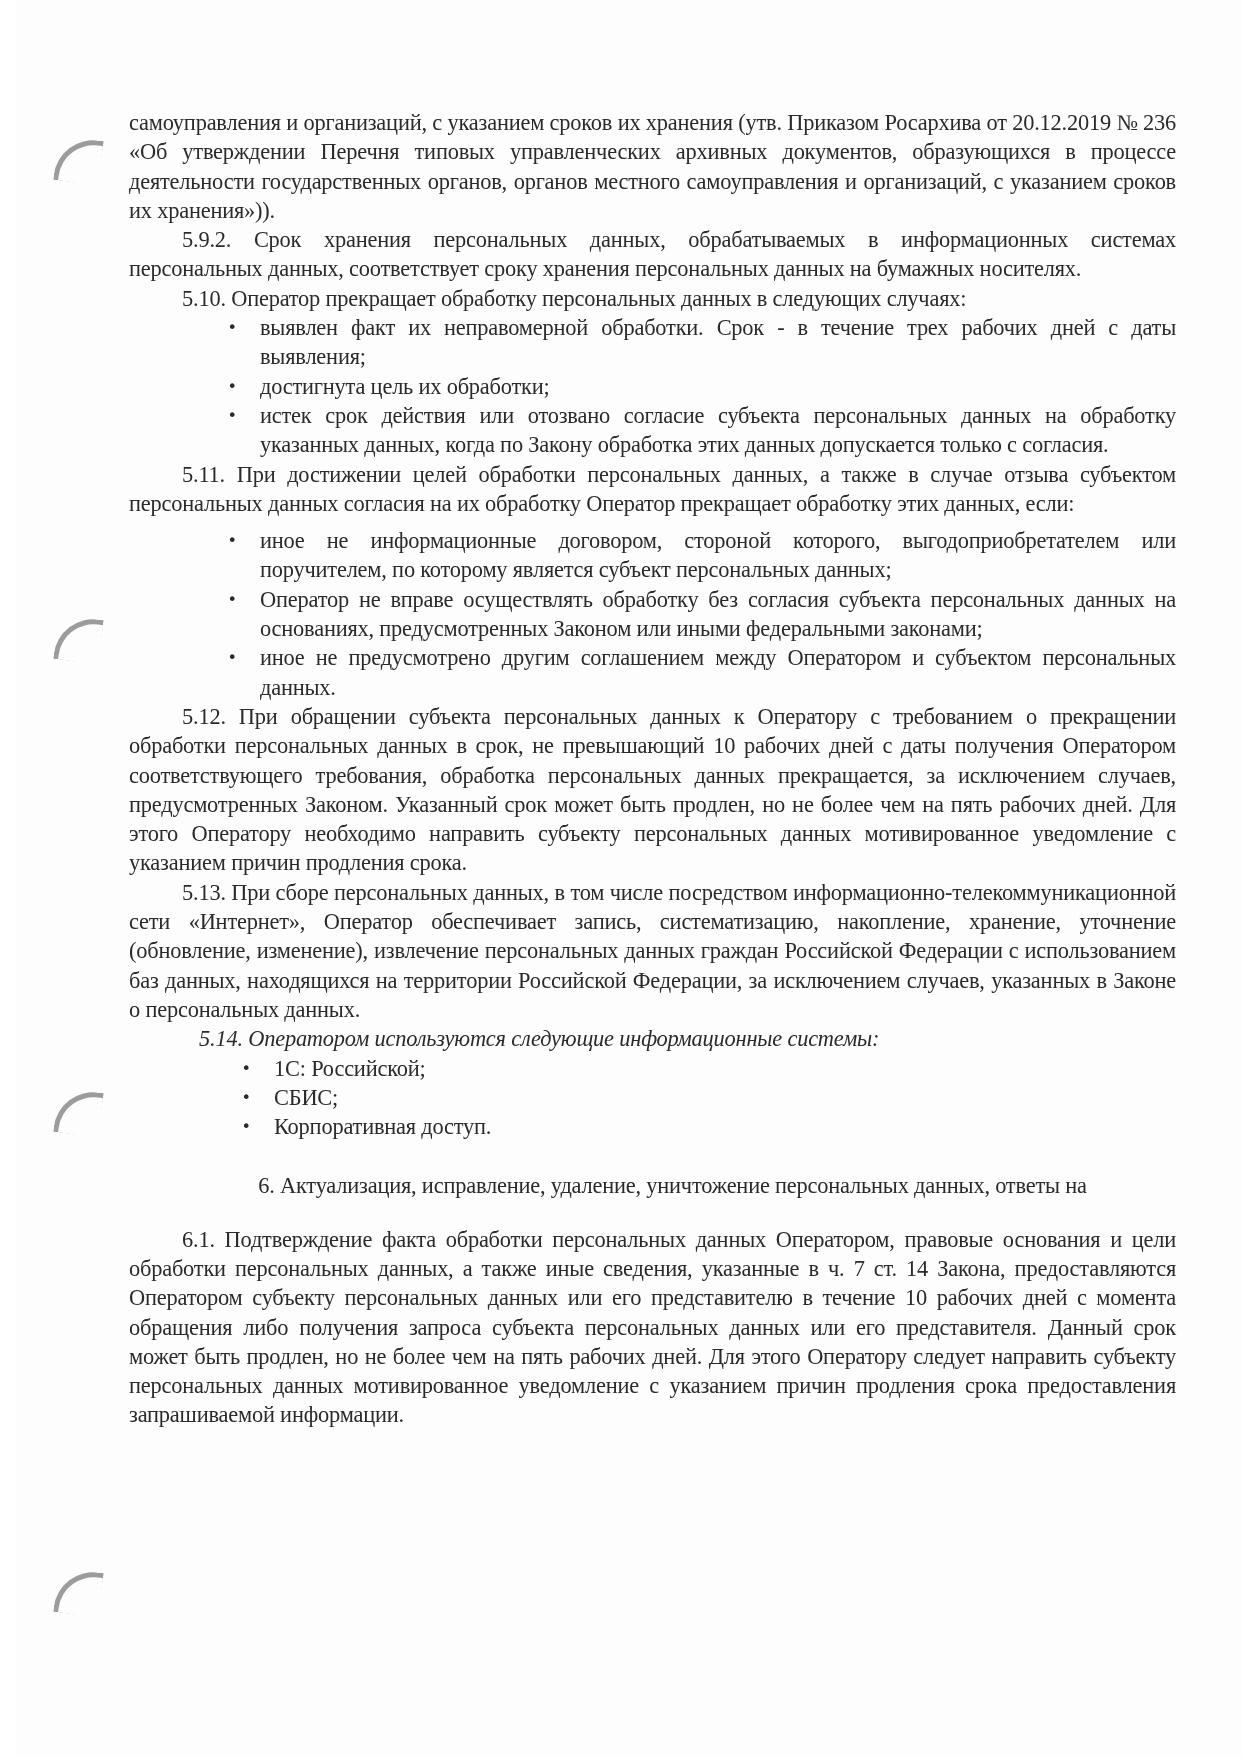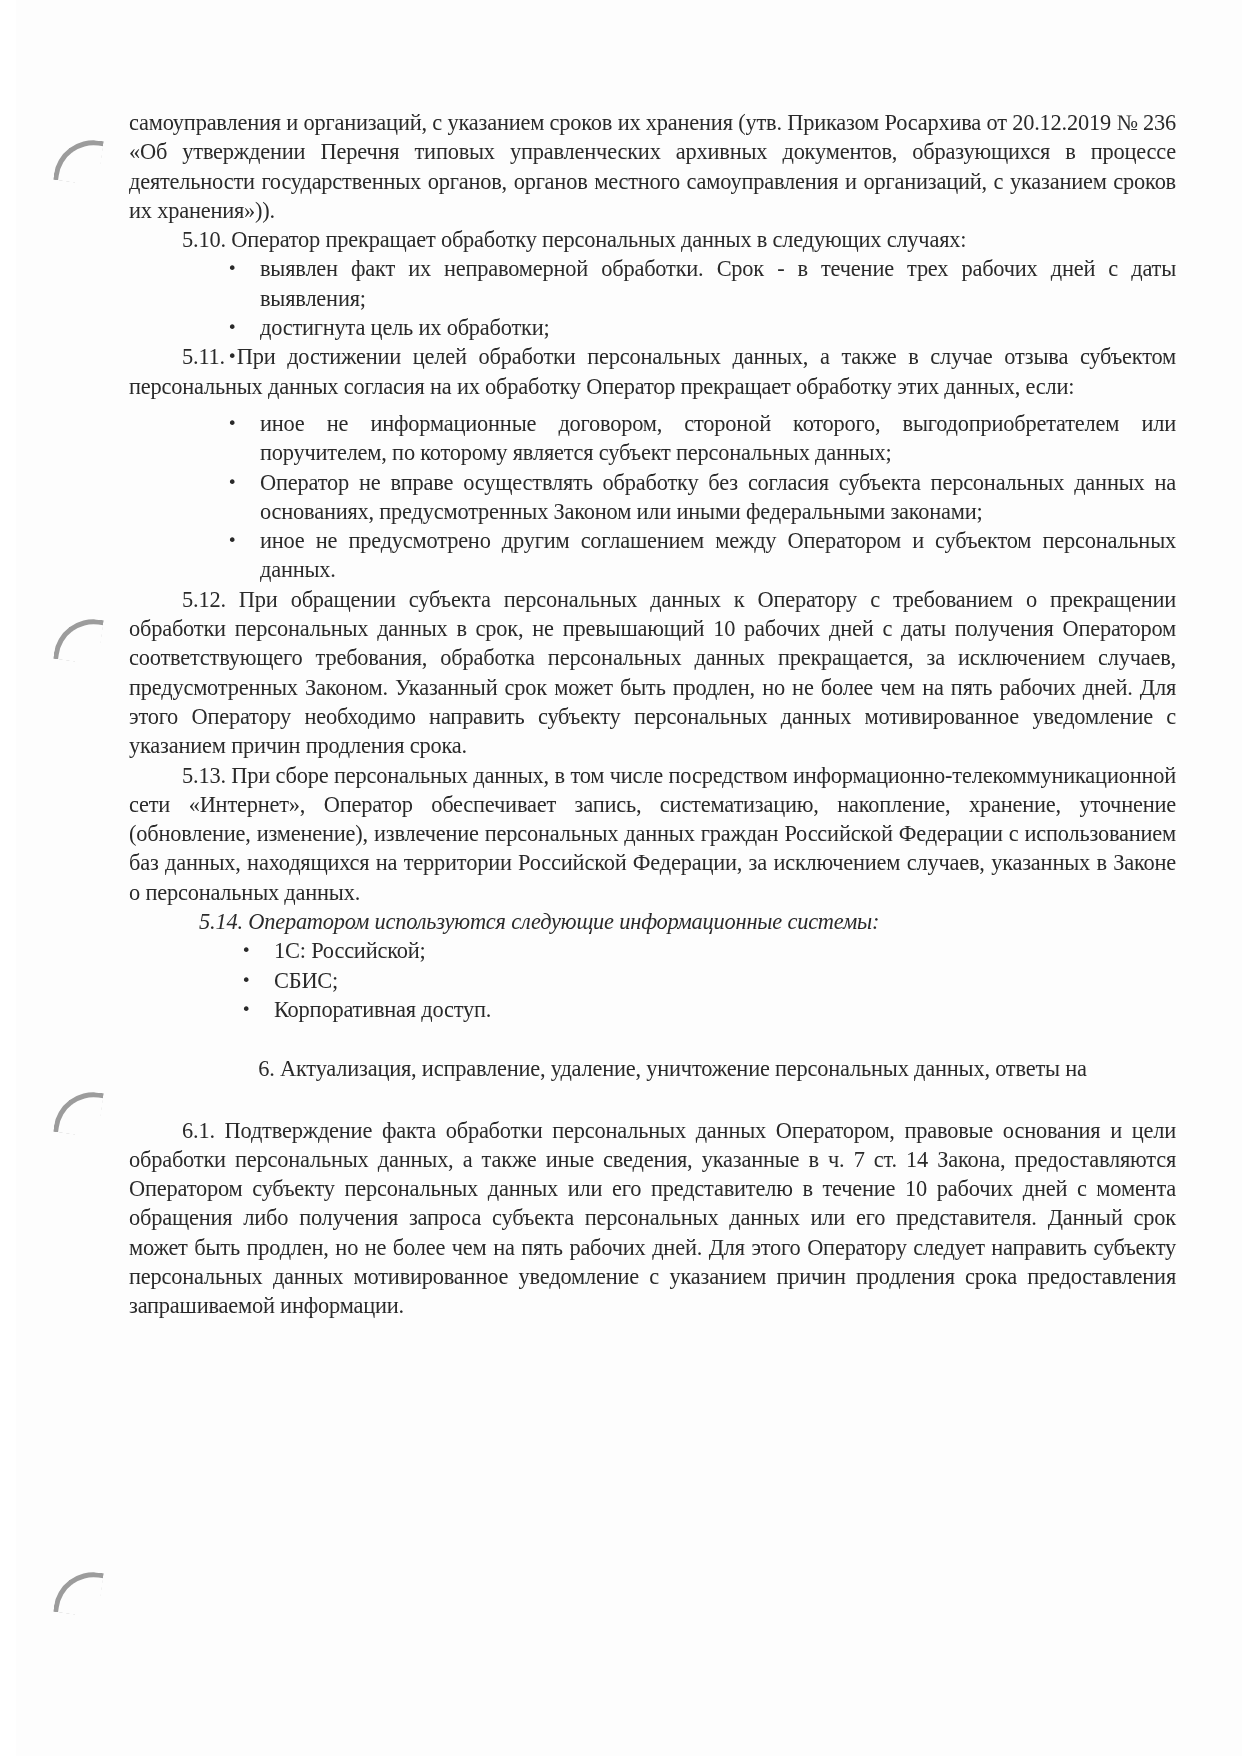--- a/index.html
+++ b/index.html
@@ -22,21 +22,21 @@
   ul.bullets { list-style: none; margin: 0; padding: 0; }
   ul.bullets li { position: relative; padding-left: 131px; text-align: justify; }
   ul.bullets li .bullet {
     position: absolute; left: 96px; top: 0; width: 14px; text-align: center;
     font-family: "DejaVu Sans", sans-serif; font-size: 16px;
   }
   ul.short li { padding-left: 145px; }
   ul.short li .bullet { left: 110px; }
   .para-514 { padding-left: 70px; font-style: italic; }
   .heading {
-    text-align: center; margin: 30px 0 32px 0; padding-left: 40px; padding-right: 0;
+    text-align: center; margin: 30px 0 24px 0; padding-left: 40px; padding-right: 0;
   }
   .heading span { display: block; text-align: center; }
   .punch {
     position: absolute; width: 40px; height: 40px;
     border-top: 5px solid #8c8c8c; border-left: 5px solid #8c8c8c;
     border-radius: 40px 0 0 0; transform: rotate(8deg);
     opacity: 0.85;
   }
 </style>
 </head>
@@ -44,25 +44,26 @@
 
 <div class="page">
 
   <div class="punch" style="left:40px; top:138px;"></div>
   <div class="punch" style="left:40px; top:617px;"></div>
   <div class="punch" style="left:40px; top:1090px;"></div>
   <div class="punch" style="left:40px; top:1570px;"></div>
 
   <div class="text-block" style="top:108px;">
     <p>самоуправления и организаций, с указанием сроков их хранения (утв. Приказом Росархива от 20.12.2019 № 236 «Об утверждении Перечня типовых управленческих архивных документов, образующихся в процессе деятельности государственных органов, органов местного самоуправления и организаций, с указанием сроков их хранения»)).</p>
+    <p class="indent">5.9.2. Срок хранения персональных данных, обрабатываемых в информационных системах персональных данных, соответствует сроку хранения персональных данных на бумажных носителях.</p>
     <p class="indent">5.10. Оператор прекращает обработку персональных данных в следующих случаях:</p>
     <ul class="bullets">
       <li><span class="bullet">•</span><span>выявлен факт их неправомерной обработки. Срок - в течение трех рабочих дней с даты выявления;</span></li>
       <li><span class="bullet">•</span><span>достигнута цель их обработки;</span></li>
-      <li><span class="bullet">•</span></li>
+      <li><span class="bullet">•</span><span>истек срок действия или отозвано согласие субъекта персональных данных на обработку указанных данных, когда по Закону обработка этих данных допускается только с согласия.</span></li>
     </ul>
     <p class="indent">5.11. При достижении целей обработки персональных данных, а также в случае отзыва субъектом персональных данных согласия на их обработку Оператор прекращает обработку этих данных, если:</p>
     <ul class="bullets" style="margin-top:8px;">
       <li><span class="bullet">•</span><span>иное не информационные договором, стороной которого, выгодоприобретателем или поручителем, по которому является субъект персональных данных;</span></li>
       <li><span class="bullet">•</span><span>Оператор не вправе осуществлять обработку без согласия субъекта персональных данных на основаниях, предусмотренных Законом или иными федеральными законами;</span></li>
       <li><span class="bullet">•</span><span>иное не предусмотрено другим соглашением между Оператором и субъектом персональных данных.</span></li>
     </ul>
     <p class="indent">5.12. При обращении субъекта персональных данных к Оператору с требованием о прекращении обработки персональных данных в срок, не превышающий 10 рабочих дней с даты получения Оператором соответствующего требования, обработка персональных данных прекращается, за исключением случаев, предусмотренных Законом. Указанный срок может быть продлен, но не более чем на пять рабочих дней. Для этого Оператору необходимо направить субъекту персональных данных мотивированное уведомление с указанием причин продления срока.</p>
     <p class="indent">5.13. При сборе персональных данных, в том числе посредством информационно-телекоммуникационной сети «Интернет», Оператор обеспечивает запись, систематизацию, накопление, хранение, уточнение (обновление, изменение), извлечение персональных данных граждан Российской Федерации с использованием баз данных, находящихся на территории Российской Федерации, за исключением случаев, указанных в Законе о персональных данных.</p>
     <p class="para-514">5.14. Оператором используются следующие информационные системы:</p>

